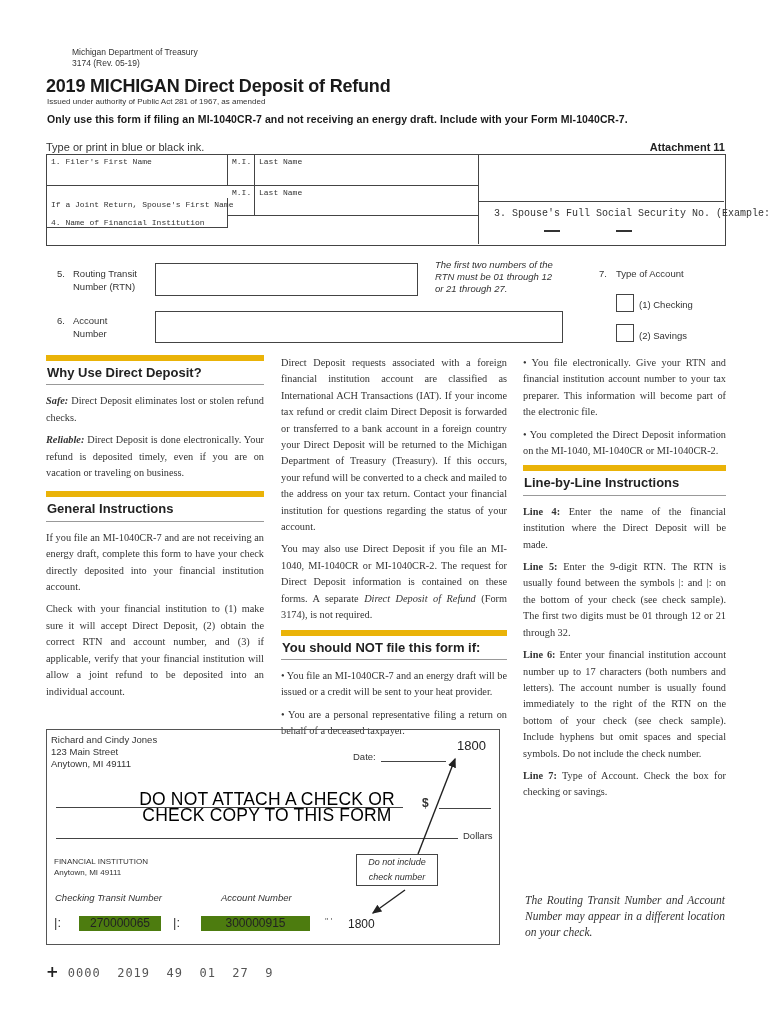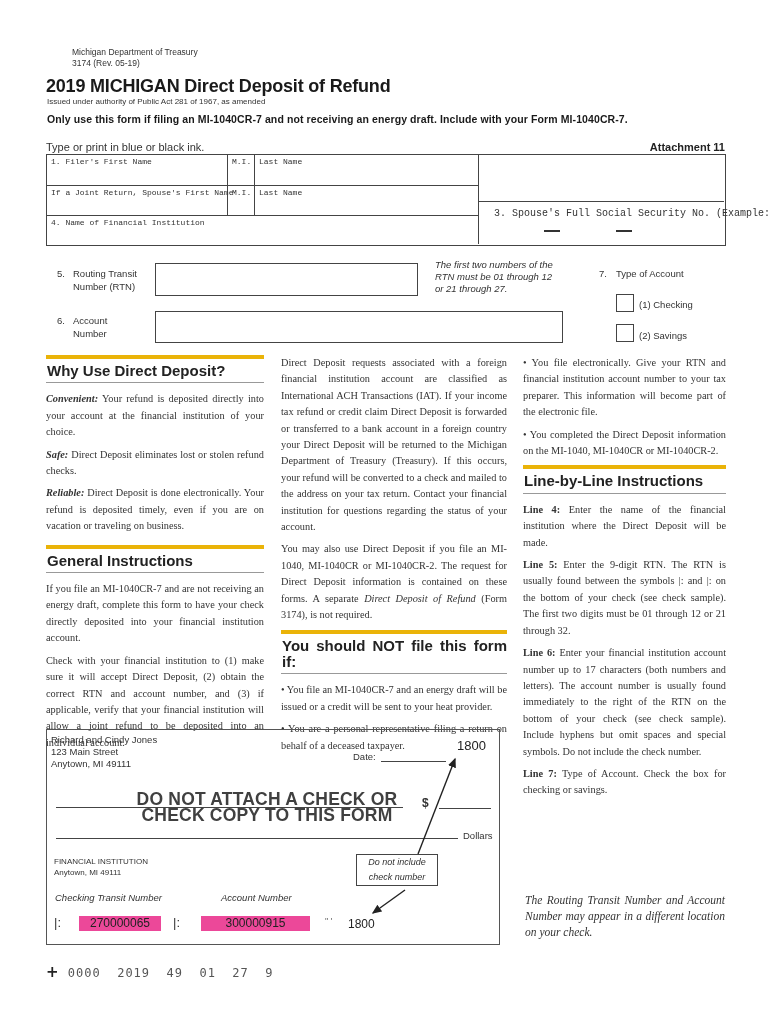--- a/index.html
+++ b/index.html
@@ -23,31 +23,31 @@
 
   
   .linenum { font-size: 9.5px; color: #333; line-height: 13px; }
   .inbox { border: 1.5px solid #444; background: #fff; }
   .note { font-size: 9.5px; font-style: italic; color: #333; line-height: 12px; }
   .cbox { width: 18px; height: 18px; border: 1.2px solid #444; background: #fff; }
 
   
   .col { font-family: "Liberation Serif", serif; font-size: 10.3px; line-height: 16.4px; color: #333; text-align: justify; }
   .col p { margin-bottom: 6px; }
-  .sechead { font-family: "Liberation Sans", sans-serif; font-size: 15px; font-weight: bold; color: #222; border-top: 4px solid #eab308; border-bottom: 1px solid #999; padding: 4px 0 3px 1px; margin-bottom: 8px; }
+  .sechead { font-family: "Liberation Sans", sans-serif; font-size: 13px; font-weight: bold; color: #222; border-top: 6px solid #eab308; border-bottom: 1px solid #999; padding: 4px 0 3px 1px; margin-bottom: 8px; }
   .bi { font-weight: bold; font-style: italic; }
   .b { font-weight: bold; }
   .i { font-style: italic; }
 
   
   .check { left: 46px; top: 729px; width: 454px; height: 216px; border: 1.5px solid #555; }
   .chk-txt { font-size: 9.5px; color: #333; line-height: 12px; }
-  .wm { font-size: 17.5px; font-weight: bold; color: #404040; text-align: center; line-height: 16px; letter-spacing: 0.2px; }
+  .wm { font-size: 17.5px; font-weight: normal; color: #000000; text-align: center; line-height: 16px; letter-spacing: 0.2px; }
   .hline { position: absolute; height: 1px; background: #444; }
-  .micr { background: #ec4899; font-size: 12px; color: #222; text-align: center; line-height: 15px; }
+  .micr { background: #4d7c0f; font-size: 12px; color: #222; text-align: center; line-height: 15px; }
   .footer { left: 46px; top: 963px; font-family: "DejaVu Sans Mono", monospace; font-size: 12px; color: #555; letter-spacing: 1px; }
 </style>
 </head>
 <body>
 
 <div class="abs dept">
   <div>Michigan Department of Treasury</div>
   <div>3174 (Rev. 05-19)</div>
 </div>
 <div class="abs title">2019 MICHIGAN Direct Deposit of Refund</div>
@@ -61,21 +61,21 @@
   <div class="cell" style="left:0;top:0;width:181px;height:31px;border-right-width:1px;border-bottom-width:1px;">
     <span class="lbl">1. Filer's First Name</span>
   </div>
   <div class="cell" style="left:181px;top:0;width:27px;height:31px;border-right-width:1px;border-bottom-width:1px;">
     <span class="lbl">M.I.</span>
   </div>
   <div class="cell" style="left:208px;top:0;width:224px;height:31px;border-right-width:1px;border-bottom-width:1px;">
     <span class="lbl">Last Name</span>
   </div>
 
-  <div class="cell" style="left:0;top:31px;width:181px;height:30px;border-right-width:1px;border-bottom-width:1px;">
+  <div class="cell" style="left:0;top:43px;width:181px;height:30px;border-right-width:1px;border-bottom-width:1px;">
     <span class="lbl">If a Joint Return, Spouse's First Name</span>
   </div>
   <div class="cell" style="left:181px;top:31px;width:27px;height:30px;border-right-width:1px;border-bottom-width:1px;">
     <span class="lbl">M.I.</span>
   </div>
   <div class="cell" style="left:208px;top:31px;width:224px;height:30px;border-right-width:1px;border-bottom-width:1px;">
     <span class="lbl">Last Name</span>
   </div>
 
   <div class="cell" style="left:0;top:61px;width:432px;height:28px;border-right-width:1px;">
@@ -110,21 +110,20 @@
 
 <div class="abs linenum" style="left:599px;top:267px;">7.</div>
 <div class="abs linenum" style="left:616px;top:267px;">Type of Account</div>
 <div class="abs cbox" style="left:616px;top:294px;"></div>
 <div class="abs linenum" style="left:639px;top:298px;">(1) Checking</div>
 <div class="abs cbox" style="left:616px;top:324px;"></div>
 <div class="abs linenum" style="left:639px;top:329px;">(2) Savings</div>
 
 <div class="abs col" style="left:46px;top:355px;width:218px;">
   <div class="sechead">Why Use Direct Deposit?</div>
-  <p><span class="bi">Convenient:</span><span> Your refund is deposited directly into your account at the financial institution of your choice.</span></p>
   <p><span class="bi">Safe:</span><span> Direct Deposit eliminates lost or stolen refund checks.</span></p>
   <p><span class="bi">Reliable:</span><span> Direct Deposit is done electronically. Your refund is deposited timely, even if you are on vacation or traveling on business.</span></p>
   <div class="sechead" style="margin-top:10px;">General Instructions</div>
   <p>If you file an MI-1040CR-7 and are not receiving an energy draft, complete this form to have your check directly deposited into your financial institution account.</p>
   <p>Check with your financial institution to (1) make sure it will accept Direct Deposit, (2) obtain the correct RTN and account number, and (3) if applicable, verify that your financial institution will allow a joint refund to be deposited into an individual account.</p>
 </div>
 
 <div class="abs col" style="left:281px;top:355px;width:226px;">
   <p>Direct Deposit requests associated with a foreign financial institution account are classified as International ACH Transactions (IAT). If your income tax refund or credit claim Direct Deposit is forwarded or transferred to a bank account in a foreign country your Direct Deposit will be returned to the Michigan Department of Treasury (Treasury). If this occurs, your refund will be converted to a check and mailed to the address on your tax return. Contact your financial institution for questions regarding the status of your account.</p>
   <p><span>You may also use Direct Deposit if you file an MI-1040, MI-1040CR or MI-1040CR-2. The request for Direct Deposit information is contained on these forms. A separate </span><span class="i">Direct Deposit of Refund</span><span> (Form 3174), is not required.</span></p>

